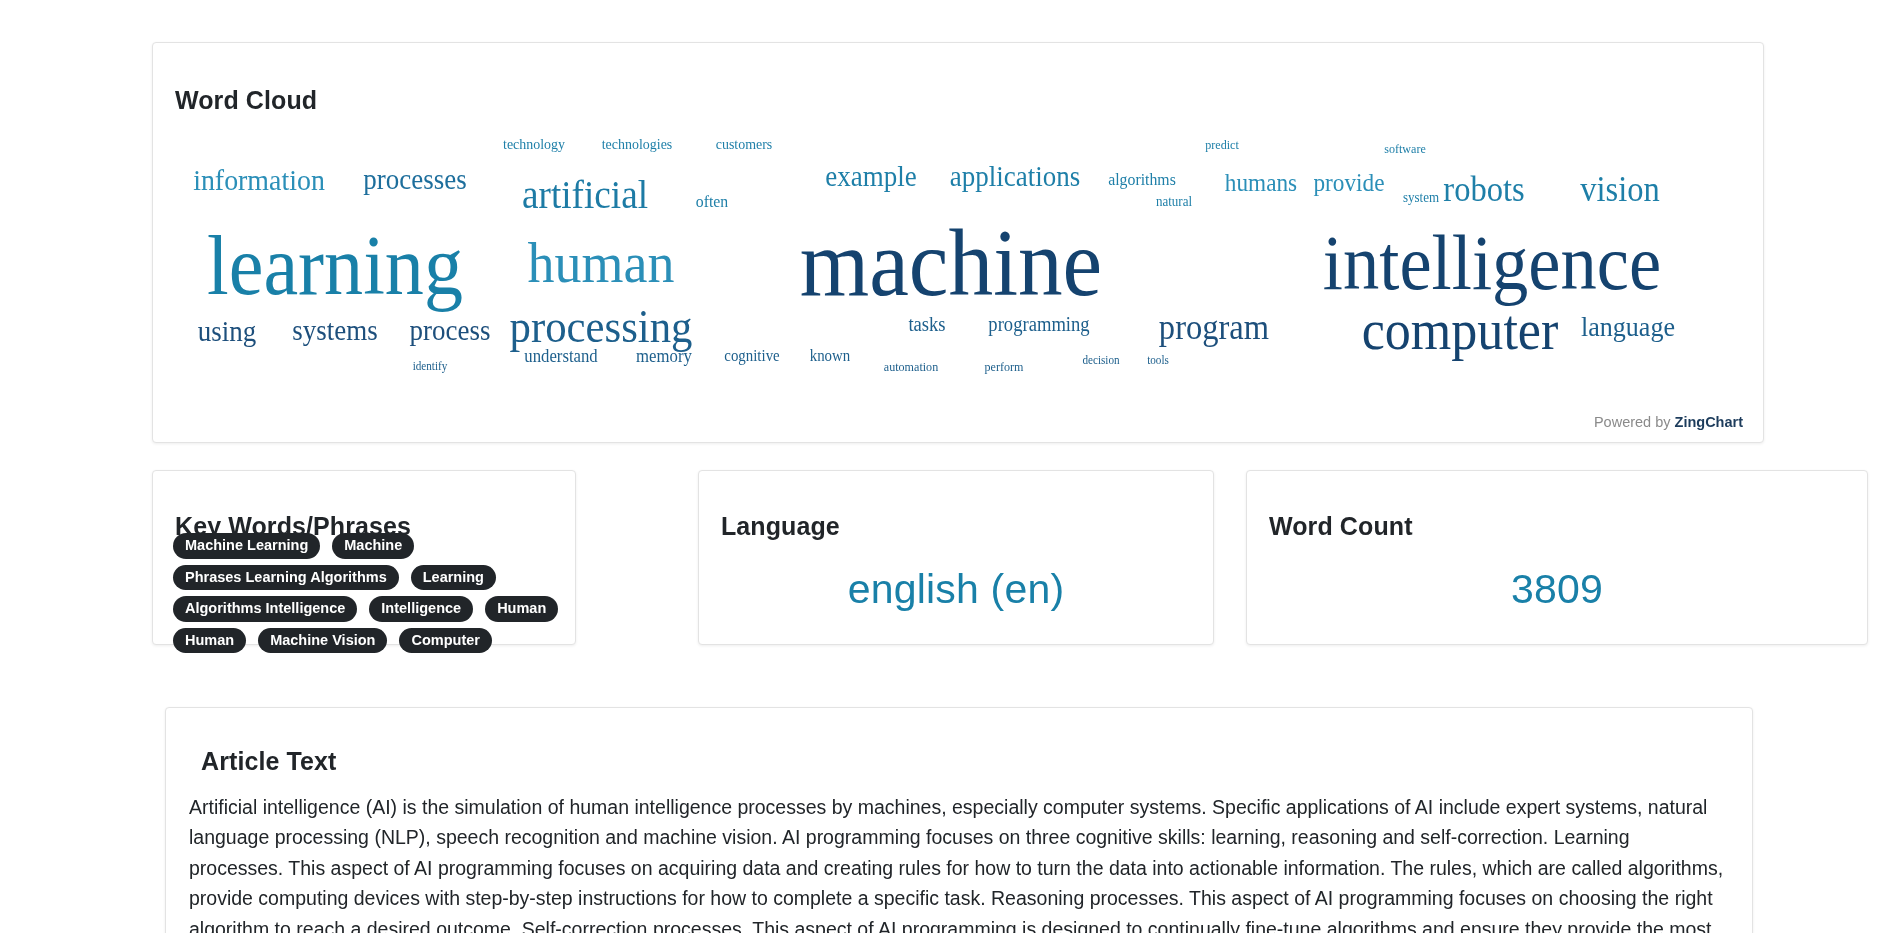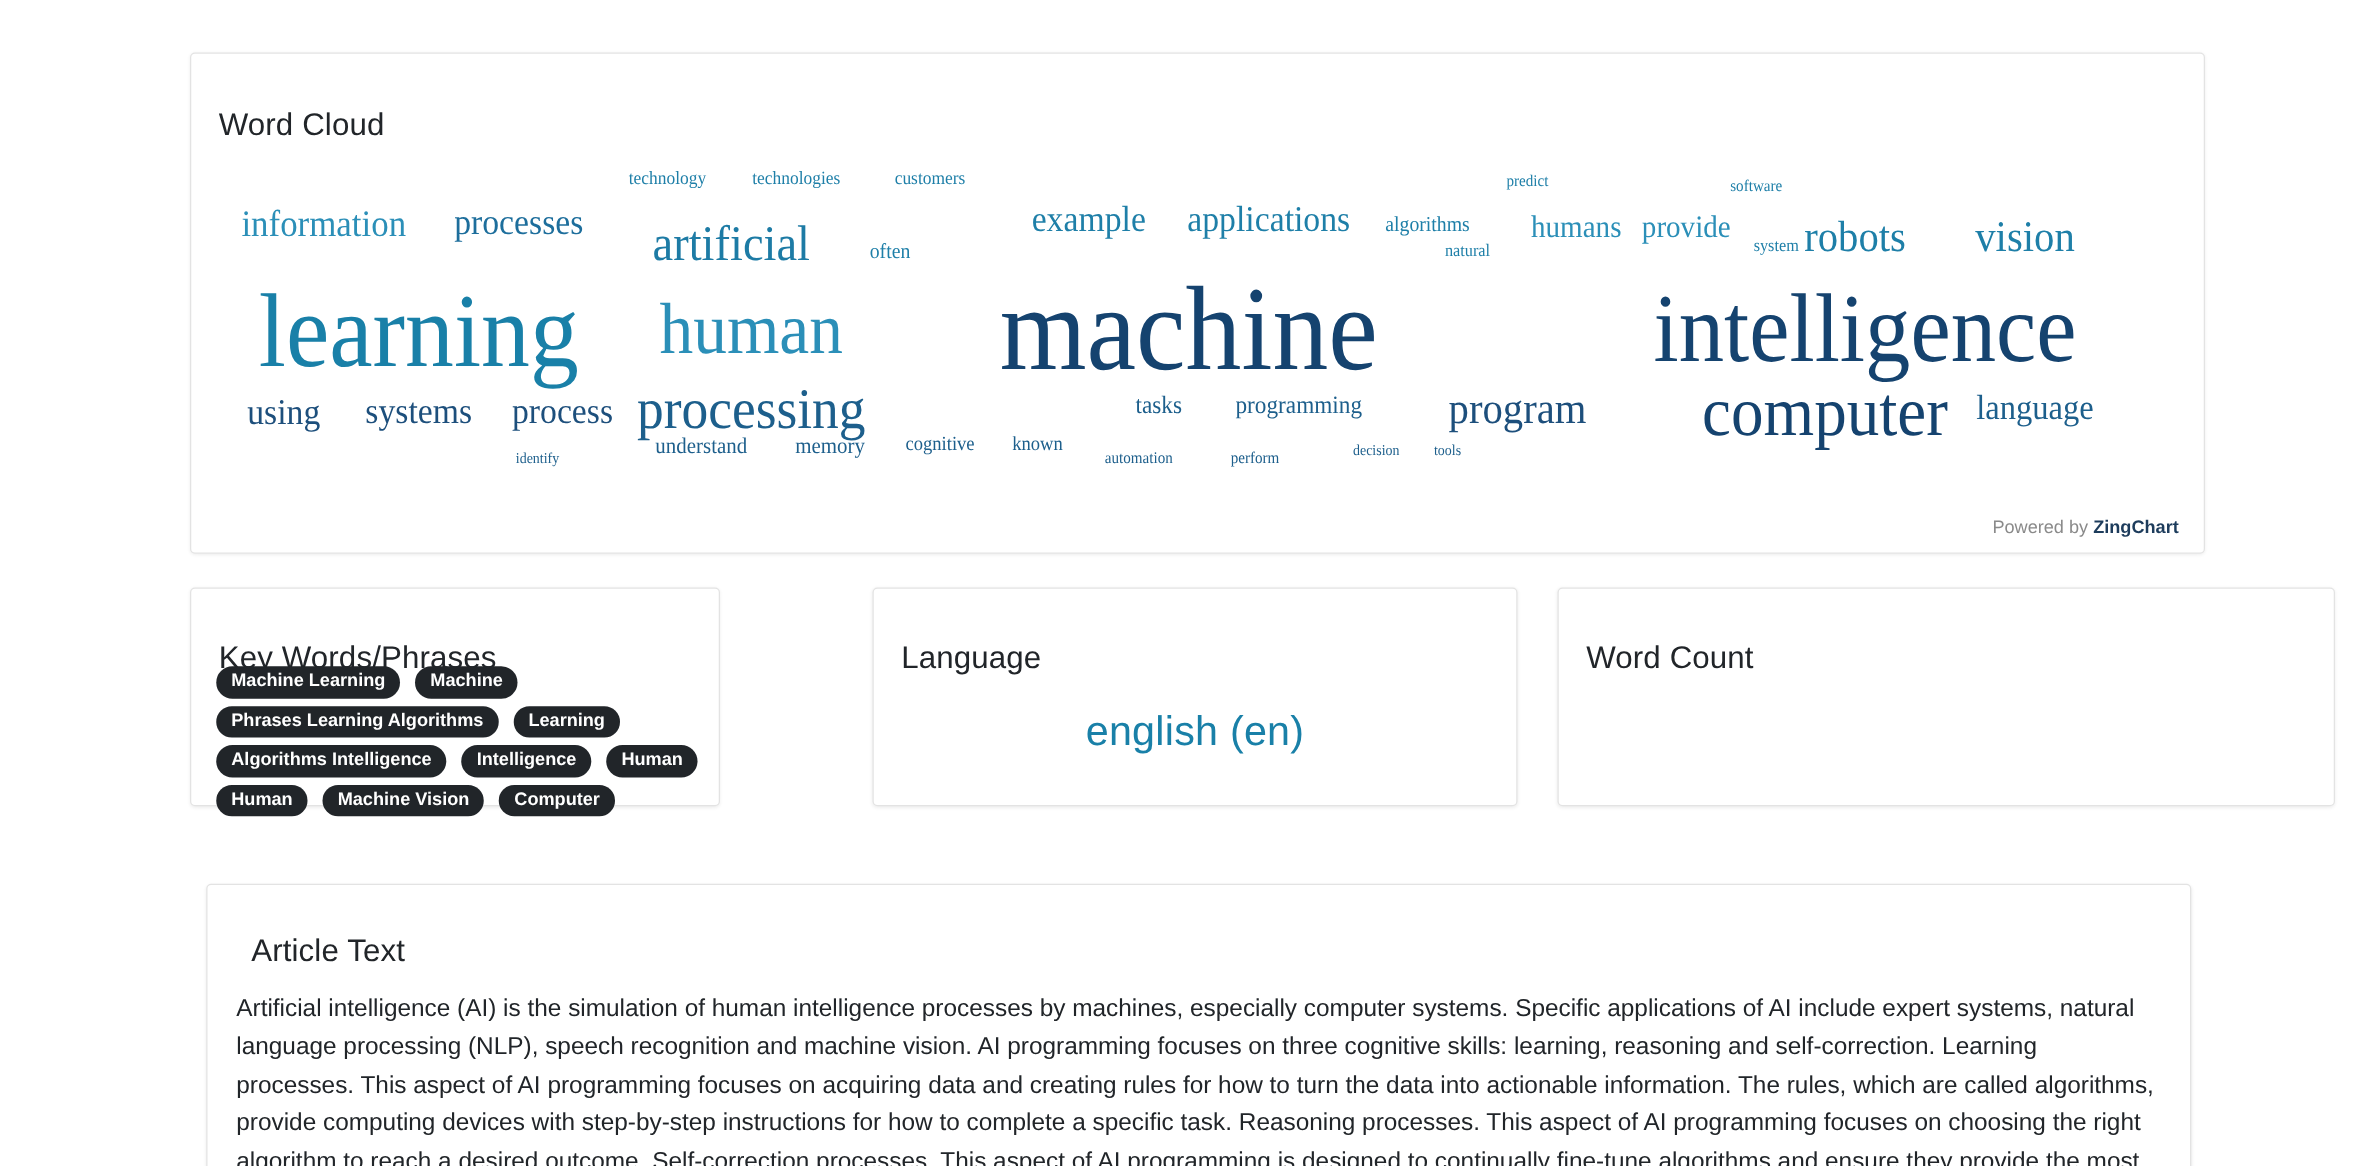--- a/index.html
+++ b/index.html
@@ -14,21 +14,21 @@
 
   .card {
     background: #ffffff;
     border: 1px solid #e3e3e3;
     border-radius: 4px;
     box-shadow: 0 1px 3px rgba(0,0,0,0.07);
   }
   .card-title {
     font-size: 25px;
     color: #212529;
-    font-weight: 400;
+    font-weight: 700;
     letter-spacing: .1px;
     text-align: right;
   }
 
   
   #wordcloud-card {
     position: absolute;
     left: 152px; top: 42px;
     width: 1612px; height: 401px;
     padding: 0;
@@ -80,21 +80,21 @@
     line-height: 1;
     cursor: pointer;
     white-space: nowrap;
   }
 
   .big-value {
     position: absolute;
     left: 0; right: 0; top: 95px;
     text-align: center;
     color: #1980a8;
-    font-size: 33px;
+    font-size: 41px;
     font-weight: 400;
     letter-spacing: .2px;
   }
 
   
   #article-card {
     position: absolute;
     left: 165px; top: 707px;
     width: 1588px; height: 320px;
     overflow: hidden;
@@ -179,20 +179,21 @@
       </div>
   </section>
 
   <section class="card row-card" id="language-card">
     <h2 class="card-title">Language</h2>
     <div class="big-value">english (en)</div>
   </section>
 
   <section class="card row-card" id="wordcount-card">
     <h2 class="card-title">Word Count</h2>
+    <div class="big-value">3809</div>
   </section>
 
   <section class="card" id="article-card">
     <h2 class="card-title">Article Text</h2>
     <p id="article-body">Artificial intelligence (AI) is the simulation of human intelligence processes by machines, especially computer systems. Specific applications of AI include expert systems, natural language processing (NLP), speech recognition and machine vision. AI programming focuses on three cognitive skills: learning, reasoning and self-correction. Learning processes. This aspect of AI programming focuses on acquiring data and creating rules for how to turn the data into actionable information. The rules, which are called algorithms, provide computing devices with step-by-step instructions for how to complete a specific task. Reasoning processes. This aspect of AI programming focuses on choosing the right algorithm to reach a desired outcome. Self-correction processes. This aspect of AI programming is designed to continually fine-tune algorithms and ensure they provide the most accurate results possible. Strong AI vs. weak AI AI can be categorized as either weak or strong. Weak AI, also known as narrow</p>
   </section>
 
 </div>
 
 </body></html>

